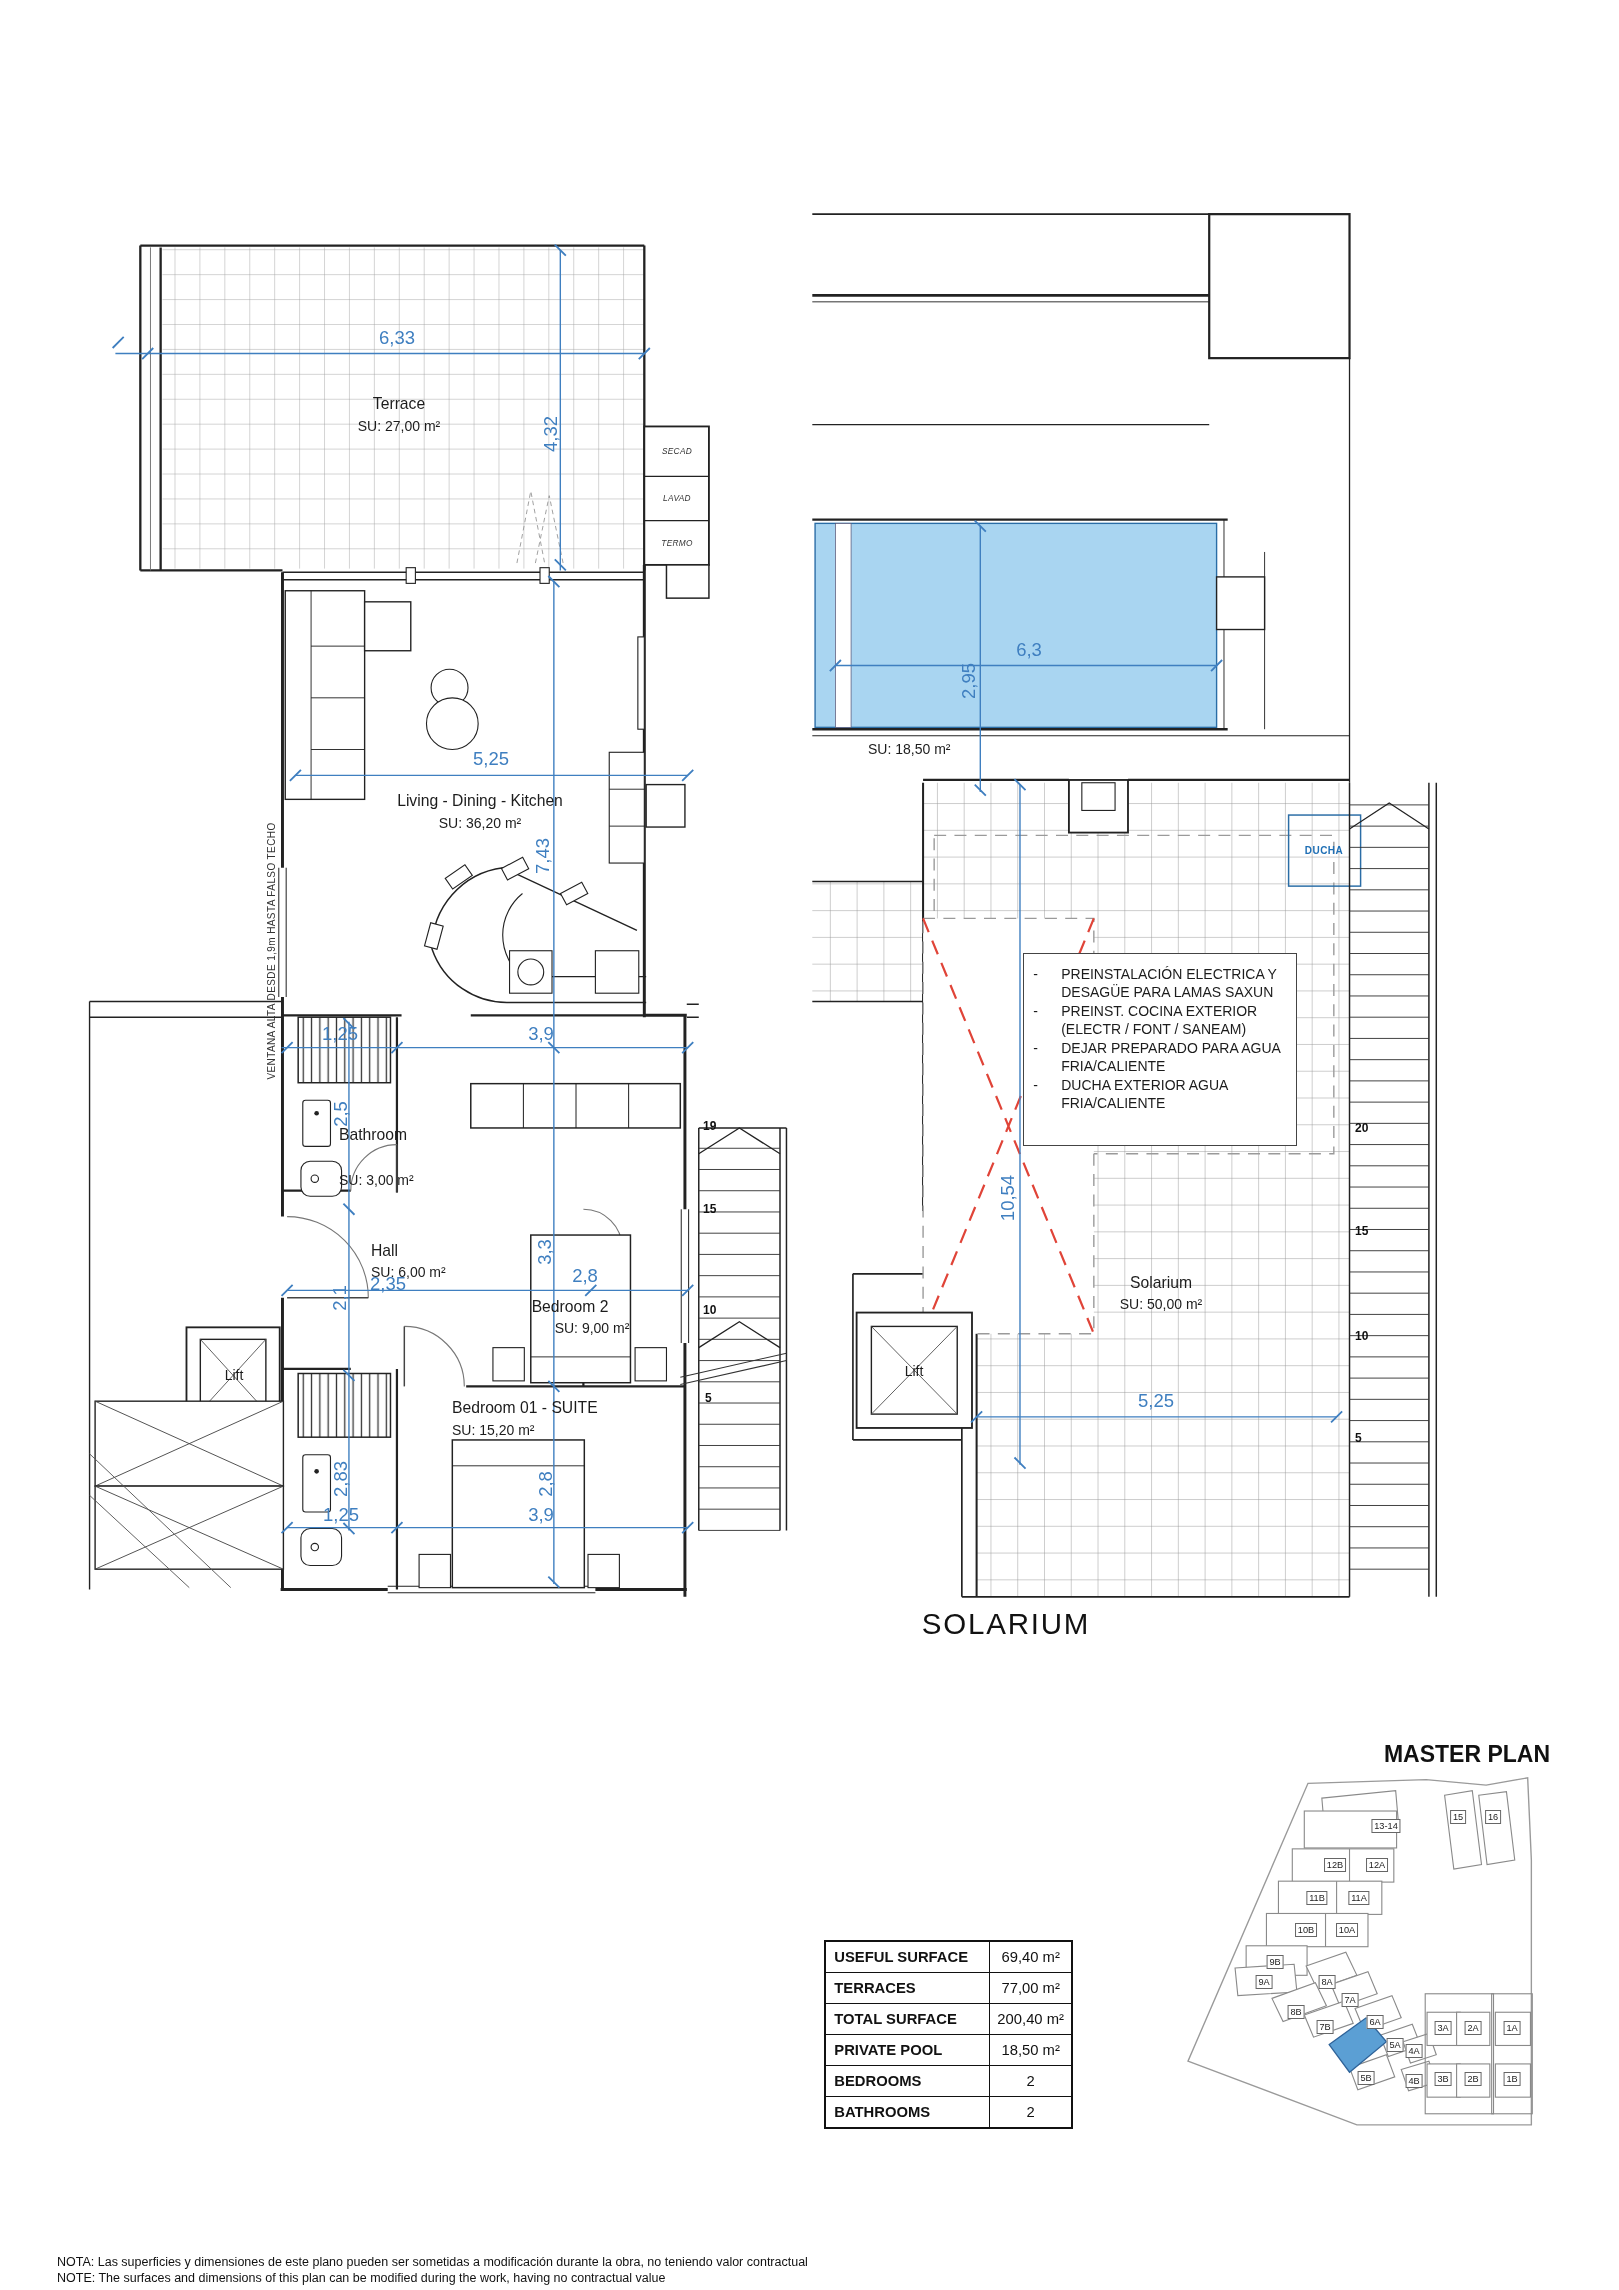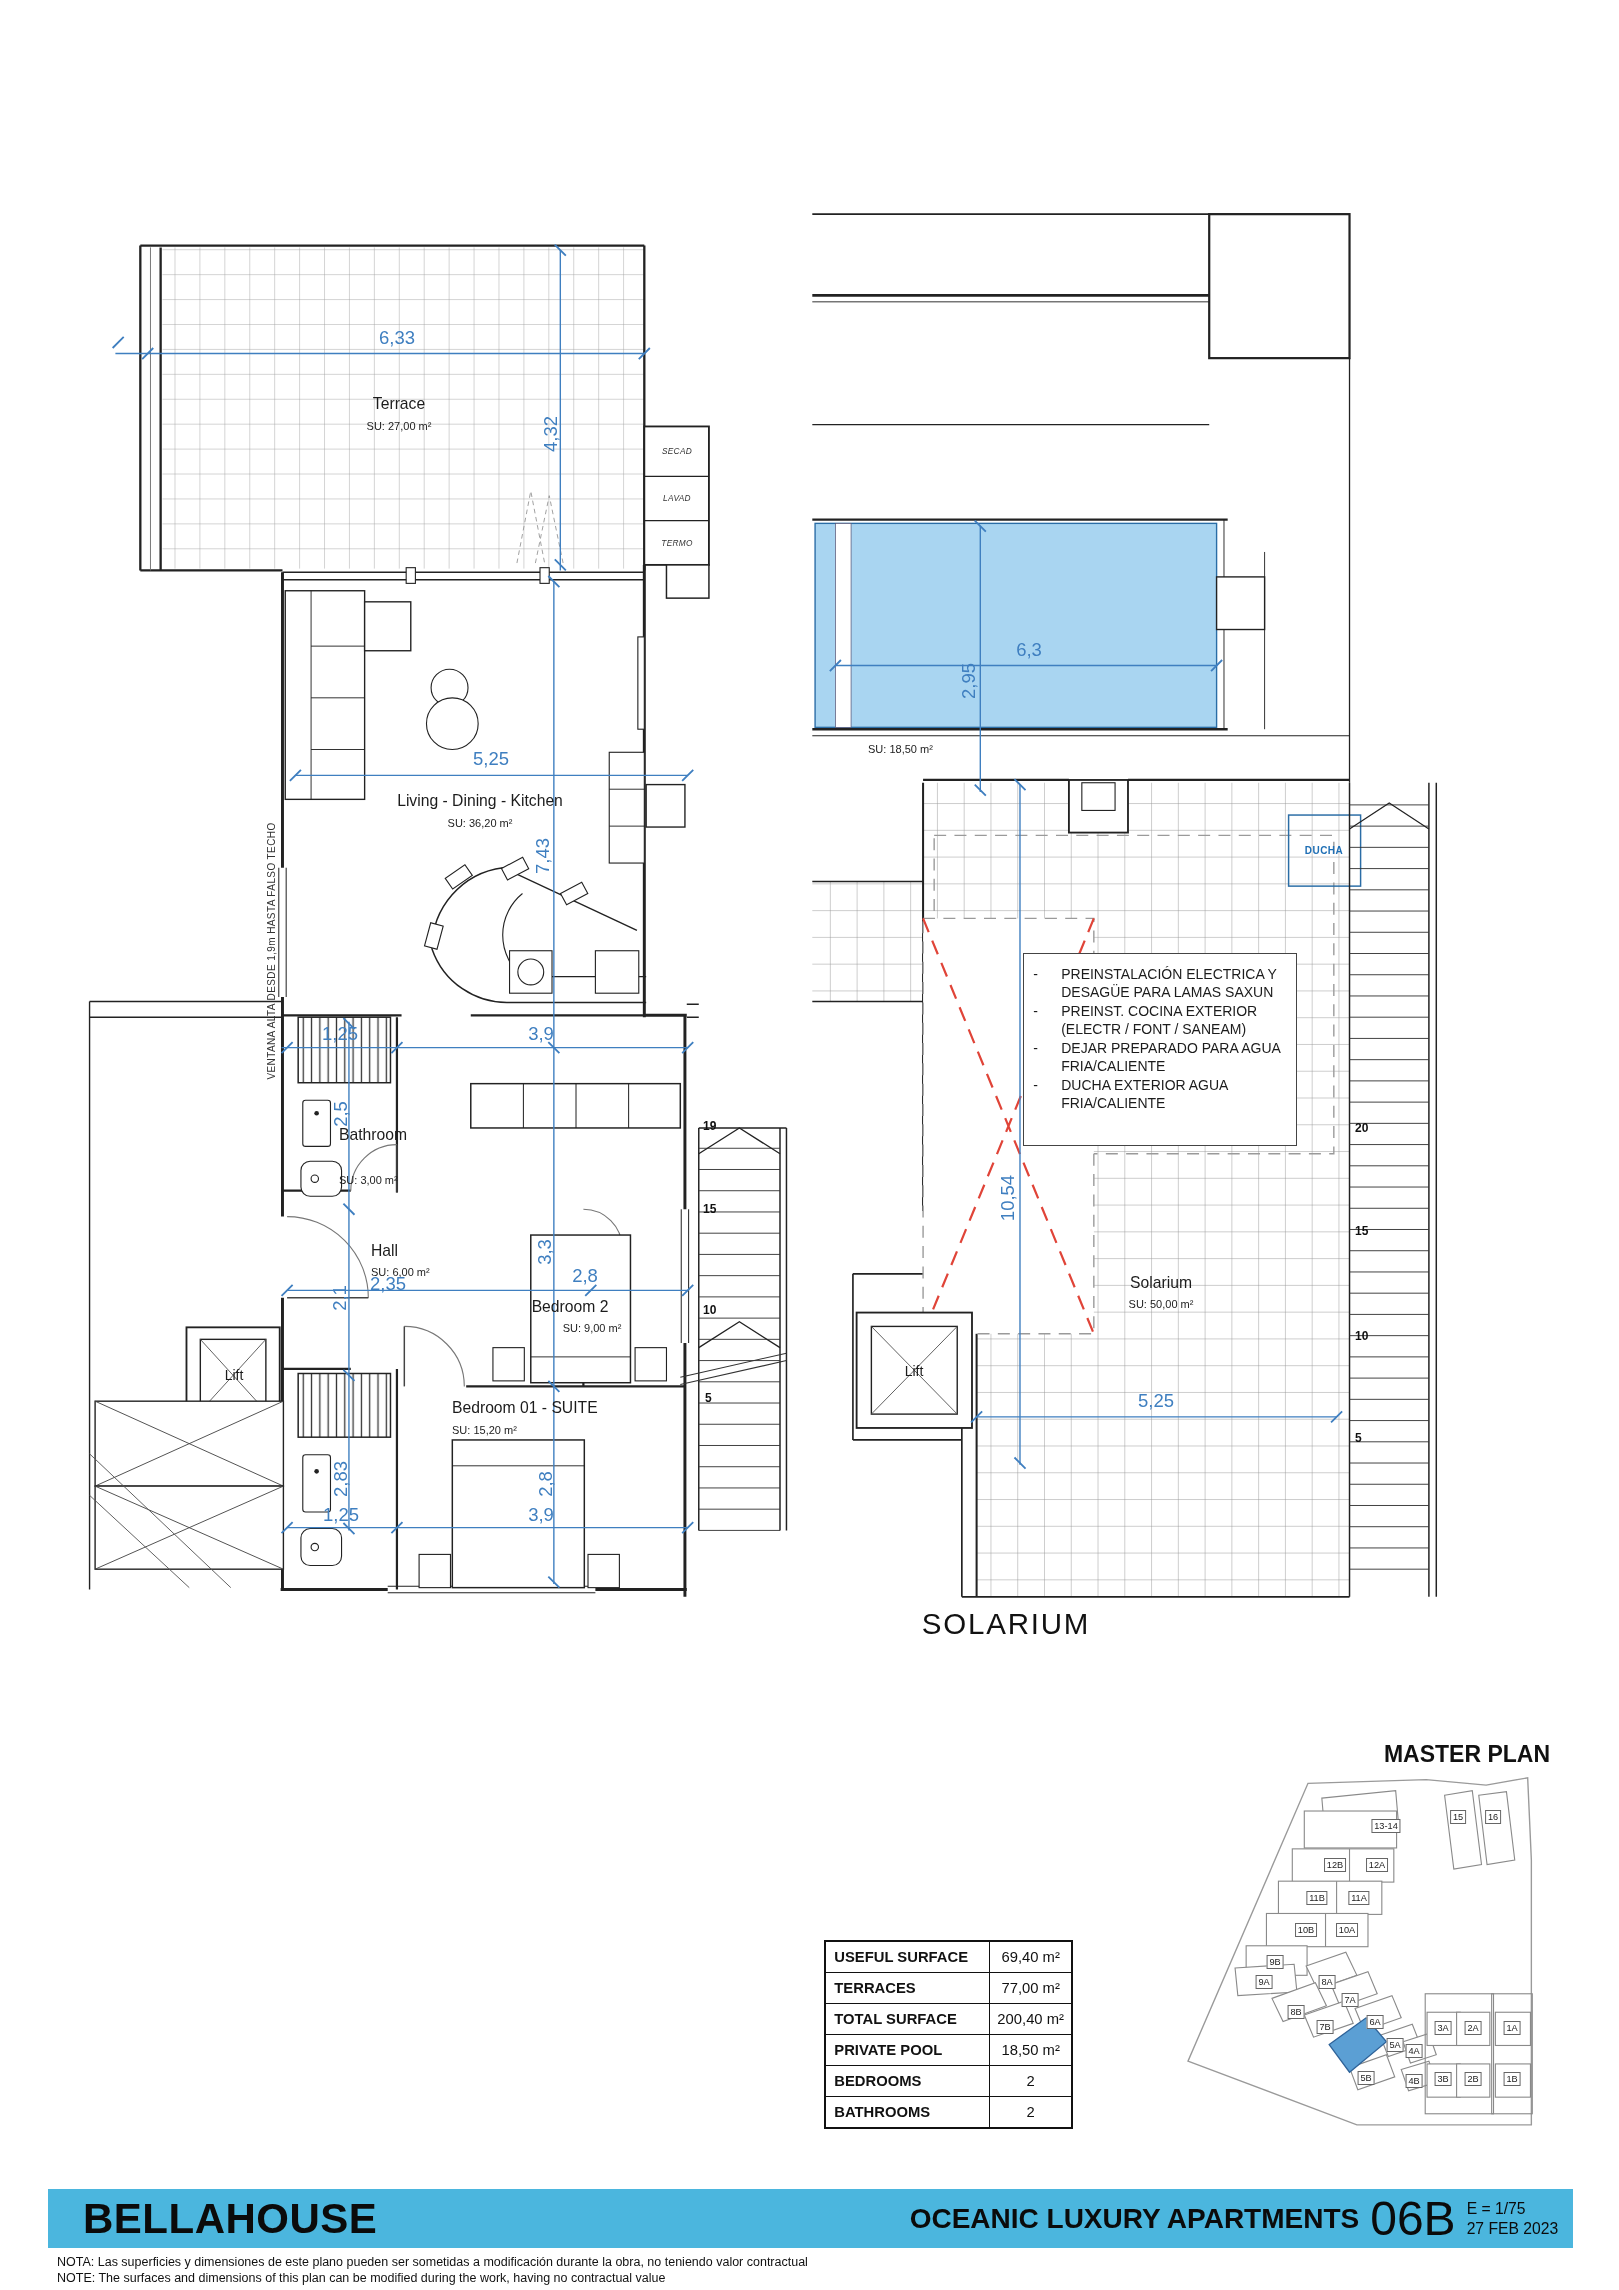--- a/index.html
+++ b/index.html
@@ -1,21 +1,21 @@
 <!DOCTYPE html>
 <html style="font-size:14.8px"><head>
 <meta charset="utf-8">
 <style>
   html,body{margin:0;padding:0;background:#fff;}
   #page{position:relative;width:1620px;height:2291px;background:#fff;
         font-family:"Liberation Sans",sans-serif;overflow:hidden;}
   #linework{position:absolute;left:0;top:0;}
   .lbl{position:absolute;transform:translate(-50%,-50%);white-space:nowrap;
        font-size:15.7px;color:#1c1c1c;}
-  .su{font-size:11px;}
+  .su{font-size:14px;}
   .la{transform:translate(0,-50%);}
   .dim{color:#3f7fc0;font-size:18.5px;}
   .v{transform:translate(-50%,-50%) rotate(-90deg);}
   .vert{position:absolute;transform:translate(-50%,-50%) rotate(-90deg);
         font-size:10px;color:#333;letter-spacing:0.4px;white-space:nowrap;}
   .tiny{font-size:8.3px;color:#333;letter-spacing:0.3px;font-style:italic;}
   .num{position:absolute;font-size:12px;font-weight:600;color:#111;}
   .ducha{font-size:10px;font-weight:700;letter-spacing:0.5px;}
   .big-title{font-size:29.5px;letter-spacing:1.8px;color:#111;}
   .mp-title{font-size:23px;font-weight:bold;color:#111;}
@@ -411,28 +411,17 @@
     <td class="k">BEDROOMS</td>
     <td class="val">2</td>
         </tr>
   <tr>
     <td class="k">BATHROOMS</td>
     <td class="val">2</td>
         </tr>
 </tbody>
     </table>
 
-<div id="footer-bar" style="background:#4bb6de">
-  <div id="brand">BELLAHOUSE</div>
-  <div id="footer-right">
-    <span id="project-name">OCEANIC LUXURY APARTMENTS</span>
-    <span id="unit-code">06B</span>
-    <span id="scale-date">
-      <span>E = 1/75</span>
-      <span>27 FEB 2023</span>
-    </span>
-  </div>
-</div>
 <div class="foot-note" style="top:2255px">NOTA: Las superficies y dimensiones de este plano pueden ser sometidas a modificación durante la obra, no teniendo valor contractual</div>
 <div class="foot-note" style="top:2271px">NOTE: The surfaces and dimensions of this plan can be modified during the work,  having no contractual value</div>
 
 </div>
 
 
 </body></html>

